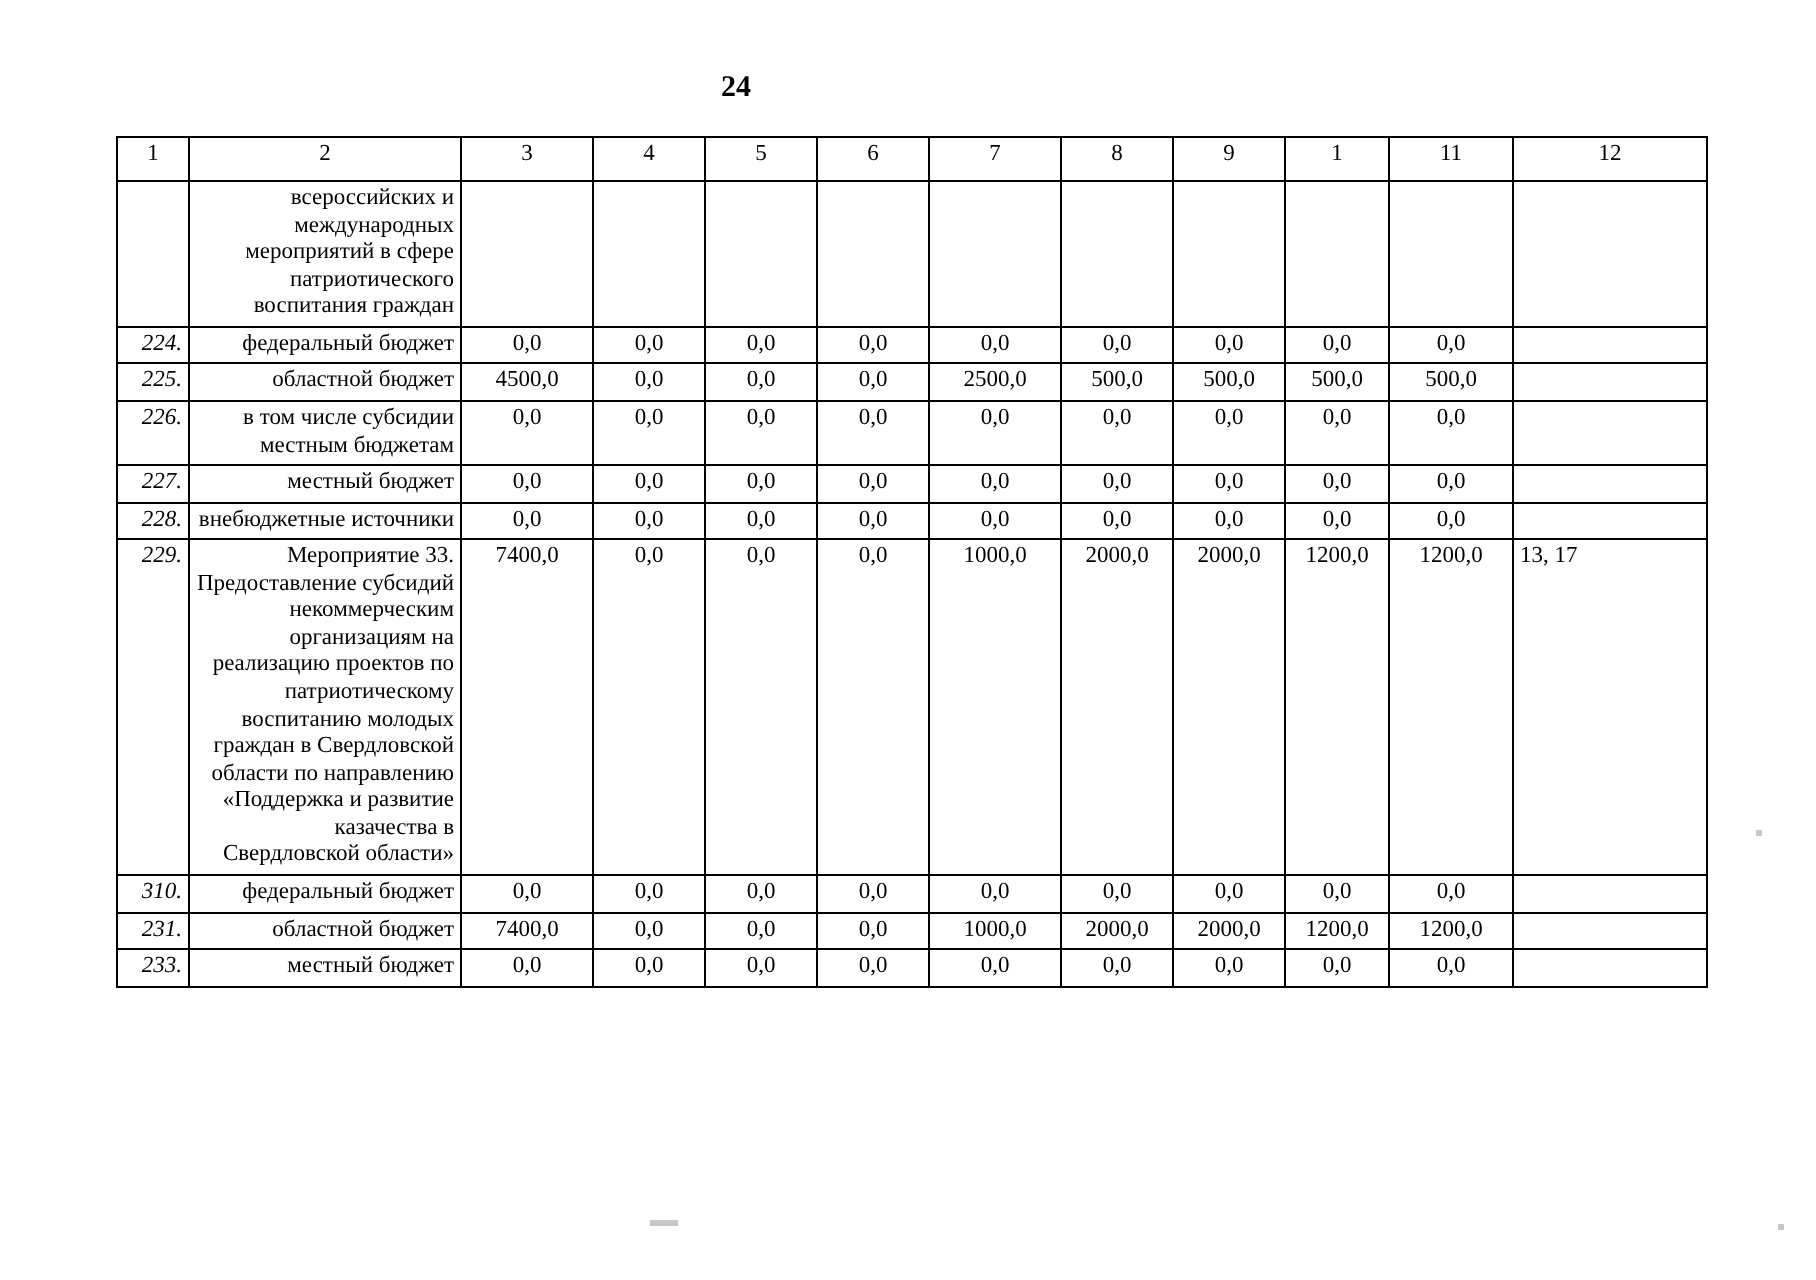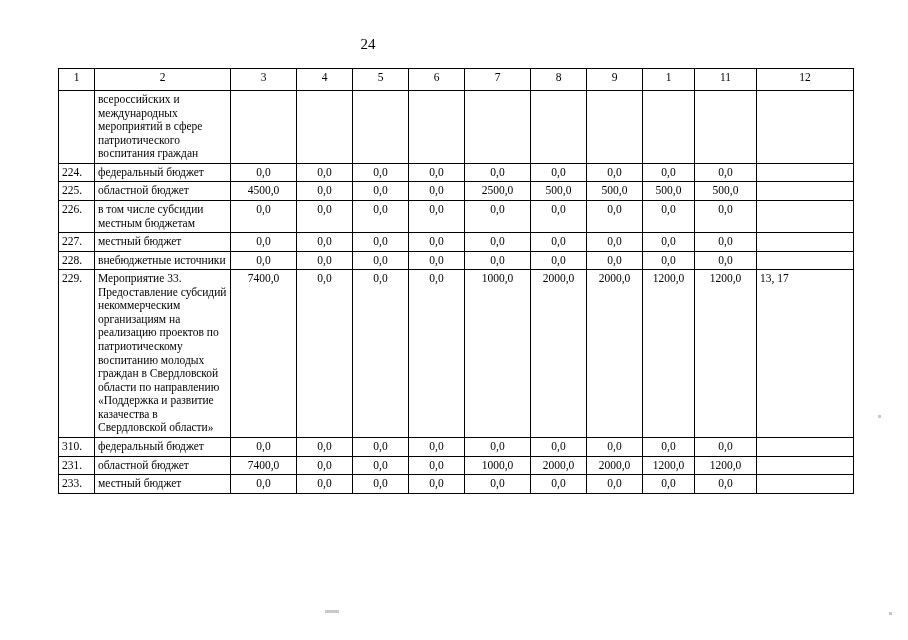--- a/index.html
+++ b/index.html
@@ -22,20 +22,21 @@
     width: 908px;
     height: 640px;
   }
   .page-number {
     position: absolute;
     top: 36px;
     left: 0;
     width: 736px;
     text-align: center;
     font-size: 15px;
+    font-weight: bold;
   }
   .table-wrap {
     position: absolute;
     left: 58px;
     top: 68px;
     width: 795px;
   }
   table.doc {
     border-collapse: collapse;
     table-layout: fixed;
@@ -49,25 +50,26 @@
     vertical-align: top;
     font-weight: normal;
   }
   .hdr td {
     text-align: center;
     vertical-align: middle;
     height: 17px;
     padding: 1px 2px;
   }
   .c-num {
-    text-align: left;
+    text-align: right;
     vertical-align: top;
+    font-style: italic;
   }
   .c-label {
-    text-align: left;
+    text-align: right;
   }
   .c-val {
     text-align: center;
   }
   .c-last {
     text-align: left;
   }
   
   col.w1 { width: 36px; }
   col.w2 { width: 136px; }

